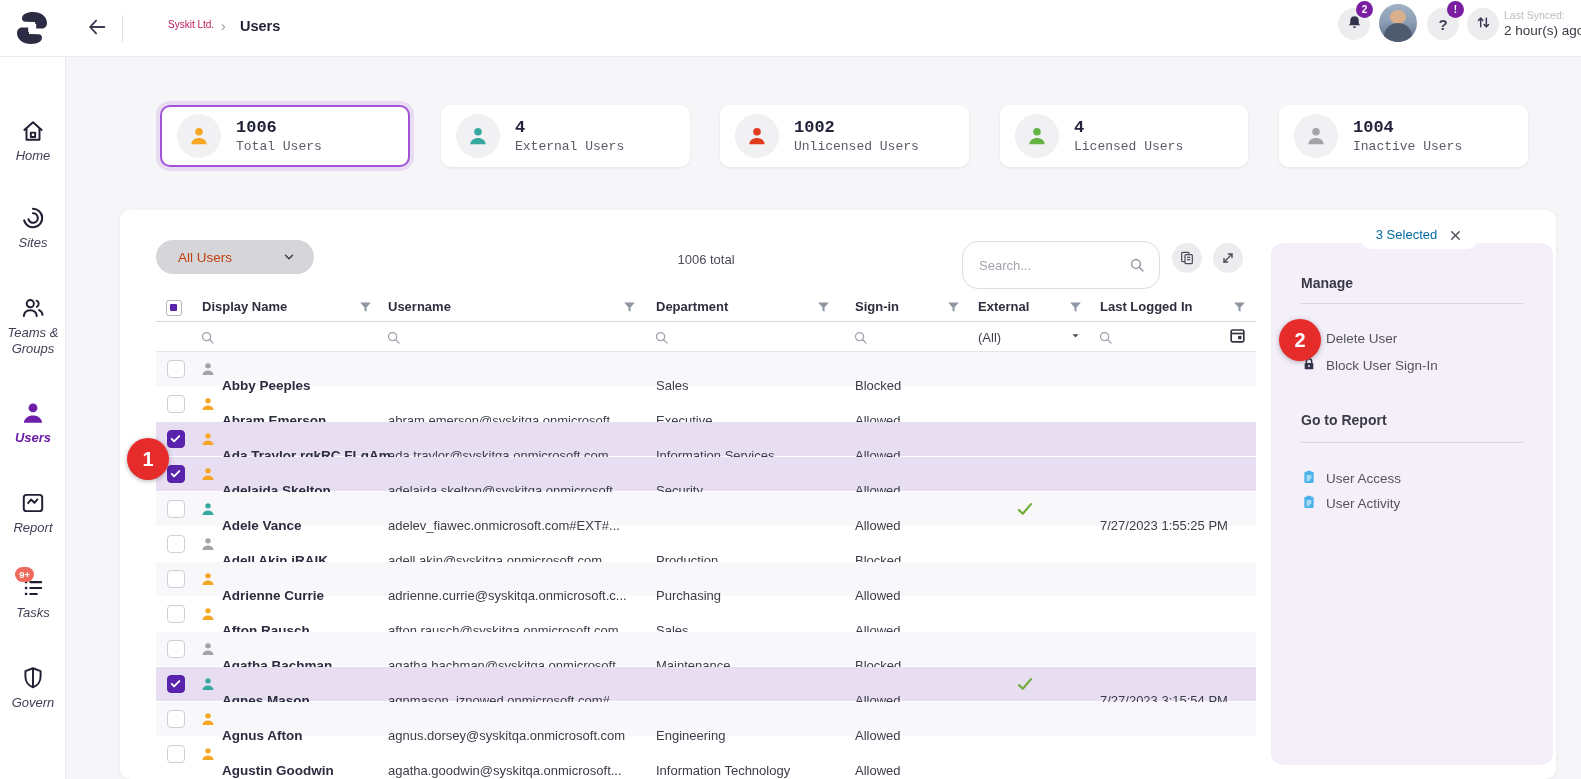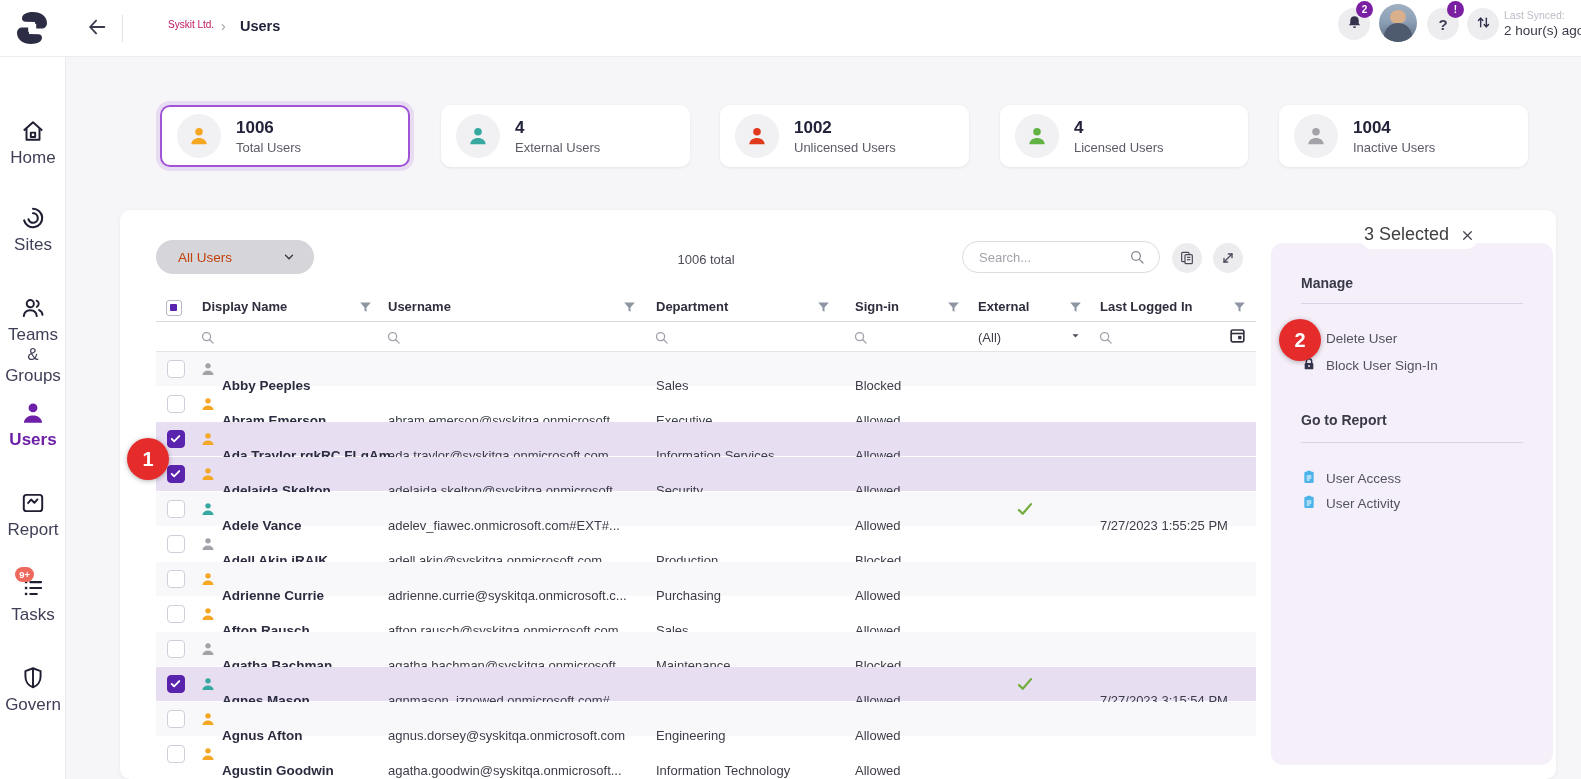--- a/index.html
+++ b/index.html
@@ -28,39 +28,39 @@
   .avatar::after { content:""; position:absolute; left:5px; top:19px; width:28px; height:19px; border-radius:14px 14px 0 0; background:#4e5a6e; }
   .help-q { font-size:15px; font-weight:bold; }
   .synced { position:absolute; left:1504px; top:9px; white-space:nowrap; }
   .synced-label { font-size:10.5px; color:#bcbcc6; }
   .synced-value { font-size:13.5px; color:#3a3a46; margin-top:2px; }
   
   .sidebar { position:absolute; left:0; top:57px; width:66px; height:722px; background:#fff; border-right:1px solid #e9e9ee; z-index:5; }
   .sb-item { position:absolute; left:0; width:66px; text-align:center; cursor:pointer; color:#1f1f33; }
   .sb-icon { position:relative; width:26px; height:26px; margin:0 auto; }
   .sb-icon svg { width:26px; height:26px; }
-  .sb-label { font-size:17px; color:#3f3f57; margin-top:4px; line-height:1.2; }
+  .sb-label { font-size:13px; color:#3f3f57; margin-top:4px; line-height:1.2;font-style:italic; }
   .sb-item.active { color:#6d1fa7; }
   .sb-item.active .sb-label { color:#6d1fa7; font-weight:bold; }
   .sb-badge { position:absolute; top:-8px; right:12px; background:#ee6a5f; color:#fff; font-size:9.5px; font-weight:bold; border-radius:9px; padding:2px 4px; }
   
   .card { position:absolute; top:105px; height:62px; background:#fff; border-radius:10px; box-shadow:0 1px 3px rgba(30,30,70,.08); display:flex; align-items:center; cursor:pointer; }
   .card.selected { border:2px solid #a155d6; box-shadow:0 0 0 4px rgba(161,85,214,.16); }
   .card-icon { width:44px; height:44px; border-radius:50%; background:#f1f1f4; margin-left:15px; display:flex; align-items:center; justify-content:center; flex:none; }
   .card-icon svg { width:22px; height:22px; }
-  .card-text { margin-left:15px; }
+  .card-text { margin-left:15px;font-family:Liberation Mono, monospace; }
   .card-count { font-size:17px; font-weight:bold; color:#23233c; }
   .card-label { font-size:13px; color:#5b5b68; margin-top:2px; }
   
   .content-card { position:absolute; left:120px; top:210px; width:1436px; height:569px; background:#fff; border-radius:10px; box-shadow:0 1px 4px rgba(30,30,70,.06); }
   .filter-pill { position:absolute; left:36px; top:30px; width:158px; height:34px; background:#d5d5da; border-radius:17px; display:flex; align-items:center; cursor:pointer; }
   .filter-pill-label { font-size:13.5px; color:#c2410c; margin-left:22px; flex:1; }
   .filter-pill svg { width:14px; height:14px; color:#3a3a48; margin-right:18px; }
   .total-label { position:absolute; left:36px; top:42px; width:1100px; text-align:center; font-size:13px; color:#4c4c58; }
-  .search-box { position:absolute; left:842px; top:31px; width:198px; height:32px; border:1px solid #dcdce2; border-radius:16px; background:#fff; display:flex; align-items:center; }
+  .search-box { position:absolute; left:842px; top:31px; width:198px; height:48px; border:1px solid #dcdce2; border-radius:16px; background:#fff; display:flex; align-items:center; }
   .search-box input { border:none; outline:none; background:transparent; font-size:13px; margin-left:16px; flex:1; width:120px; font-family:"Liberation Sans",sans-serif; color:#333; }
   .search-box input::placeholder { color:#a3a3ad; }
   .search-box svg { width:16px; height:16px; color:#8a8a96; margin-right:14px; flex:none; }
   .tool-btn { position:absolute; top:33px; width:30px; height:30px; border-radius:50%; background:#ececef; display:flex; align-items:center; justify-content:center; color:#4a4a58; cursor:pointer; }
   .tool-btn svg { width:16px; height:16px; }
   
   .thead { position:absolute; left:36px; top:86px; width:1100px; height:26px; border-bottom:1px solid #d9d9e0; }
   .th { position:absolute; top:3px; font-size:13px; font-weight:bold; color:#2e2e3e; white-space:nowrap; }
   .th-funnel { position:absolute; top:4px; width:15px; height:15px; color:#8f96a3; cursor:pointer; }
   .th-funnel svg { width:15px; height:15px; }
@@ -83,21 +83,21 @@
   .row-cb { position:absolute; left:11px; top:8px; width:18px; height:18px; border:1.5px solid #cfcfd9; border-radius:4px; background:#fff; cursor:pointer; }
   .row-cb.checked { background:#5a23ad; border-color:#5a23ad; }
   .row-cb svg { position:absolute; left:1px; top:1px; width:13px; height:13px; }
   .row-avatar { position:absolute; left:44px; top:9px; width:16px; height:16px; }
   .row-avatar svg { width:16px; height:16px; }
   .ext-check { position:absolute; left:860px; top:8px; width:18px; height:18px; color:#72ad3e; }
   .ext-check svg { width:18px; height:18px; }
   
   .sel-panel { position:absolute; left:1151px; top:33px; width:282px; height:522px; background:#f5effa; border-radius:12px; }
   .sel-tab { position:absolute; left:1240px; top:10px; width:118px; height:29px; background:#fff; border-radius:0 0 12px 12px; z-index:2; display:flex; align-items:center; justify-content:center; gap:12px; }
-  .sel-tab-label { font-size:18px; color:#404040; }
+  .sel-tab-label { font-size:13px; color:#0369a1; }
   .sel-close { width:13px; height:13px; color:#44444f; cursor:pointer; }
   .sel-close svg { width:13px; height:13px; }
   .panel-title { position:absolute; left:30px; font-size:14px; font-weight:bold; color:#3a3a46; }
   .panel-div { position:absolute; left:30px; width:222px; height:1px; background:#dcd4e6; }
   .panel-link { position:absolute; left:30px; height:22px; display:flex; align-items:center; gap:9px; cursor:pointer; font-size:13.5px; color:#53535e; white-space:nowrap; }
   .panel-link svg { width:16px; height:16px; flex:none; }
   .pl-navy { color:#33334b; }
   .pl-blue { color:#4cb3e8; }
   .panel-link .pl-label { color:#53535e; }
   

